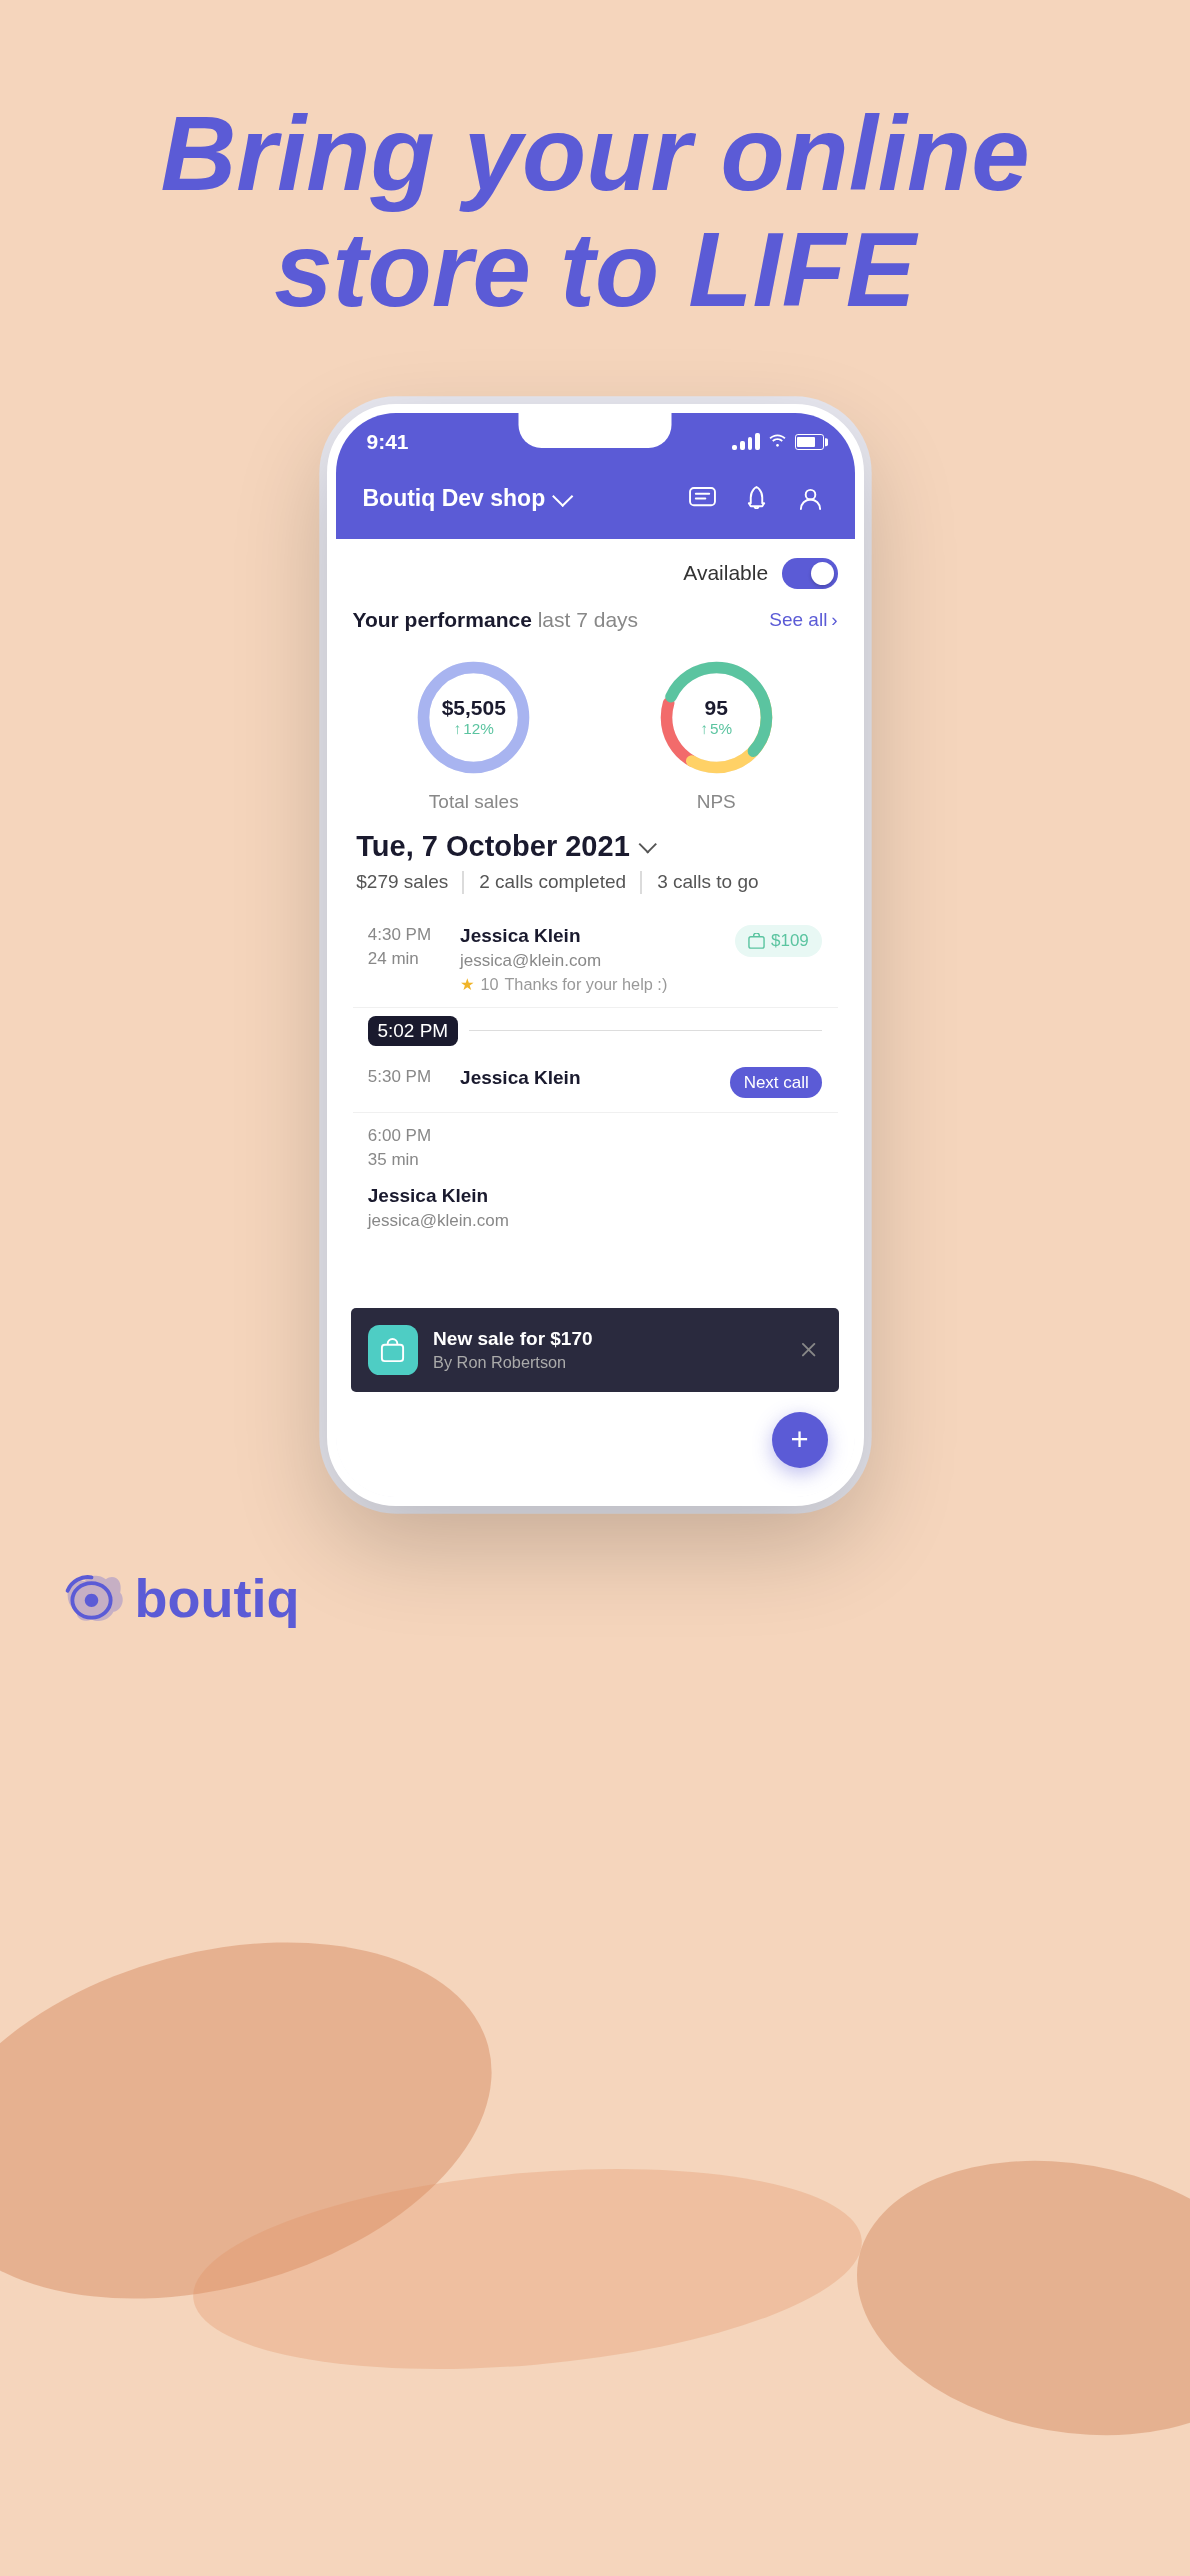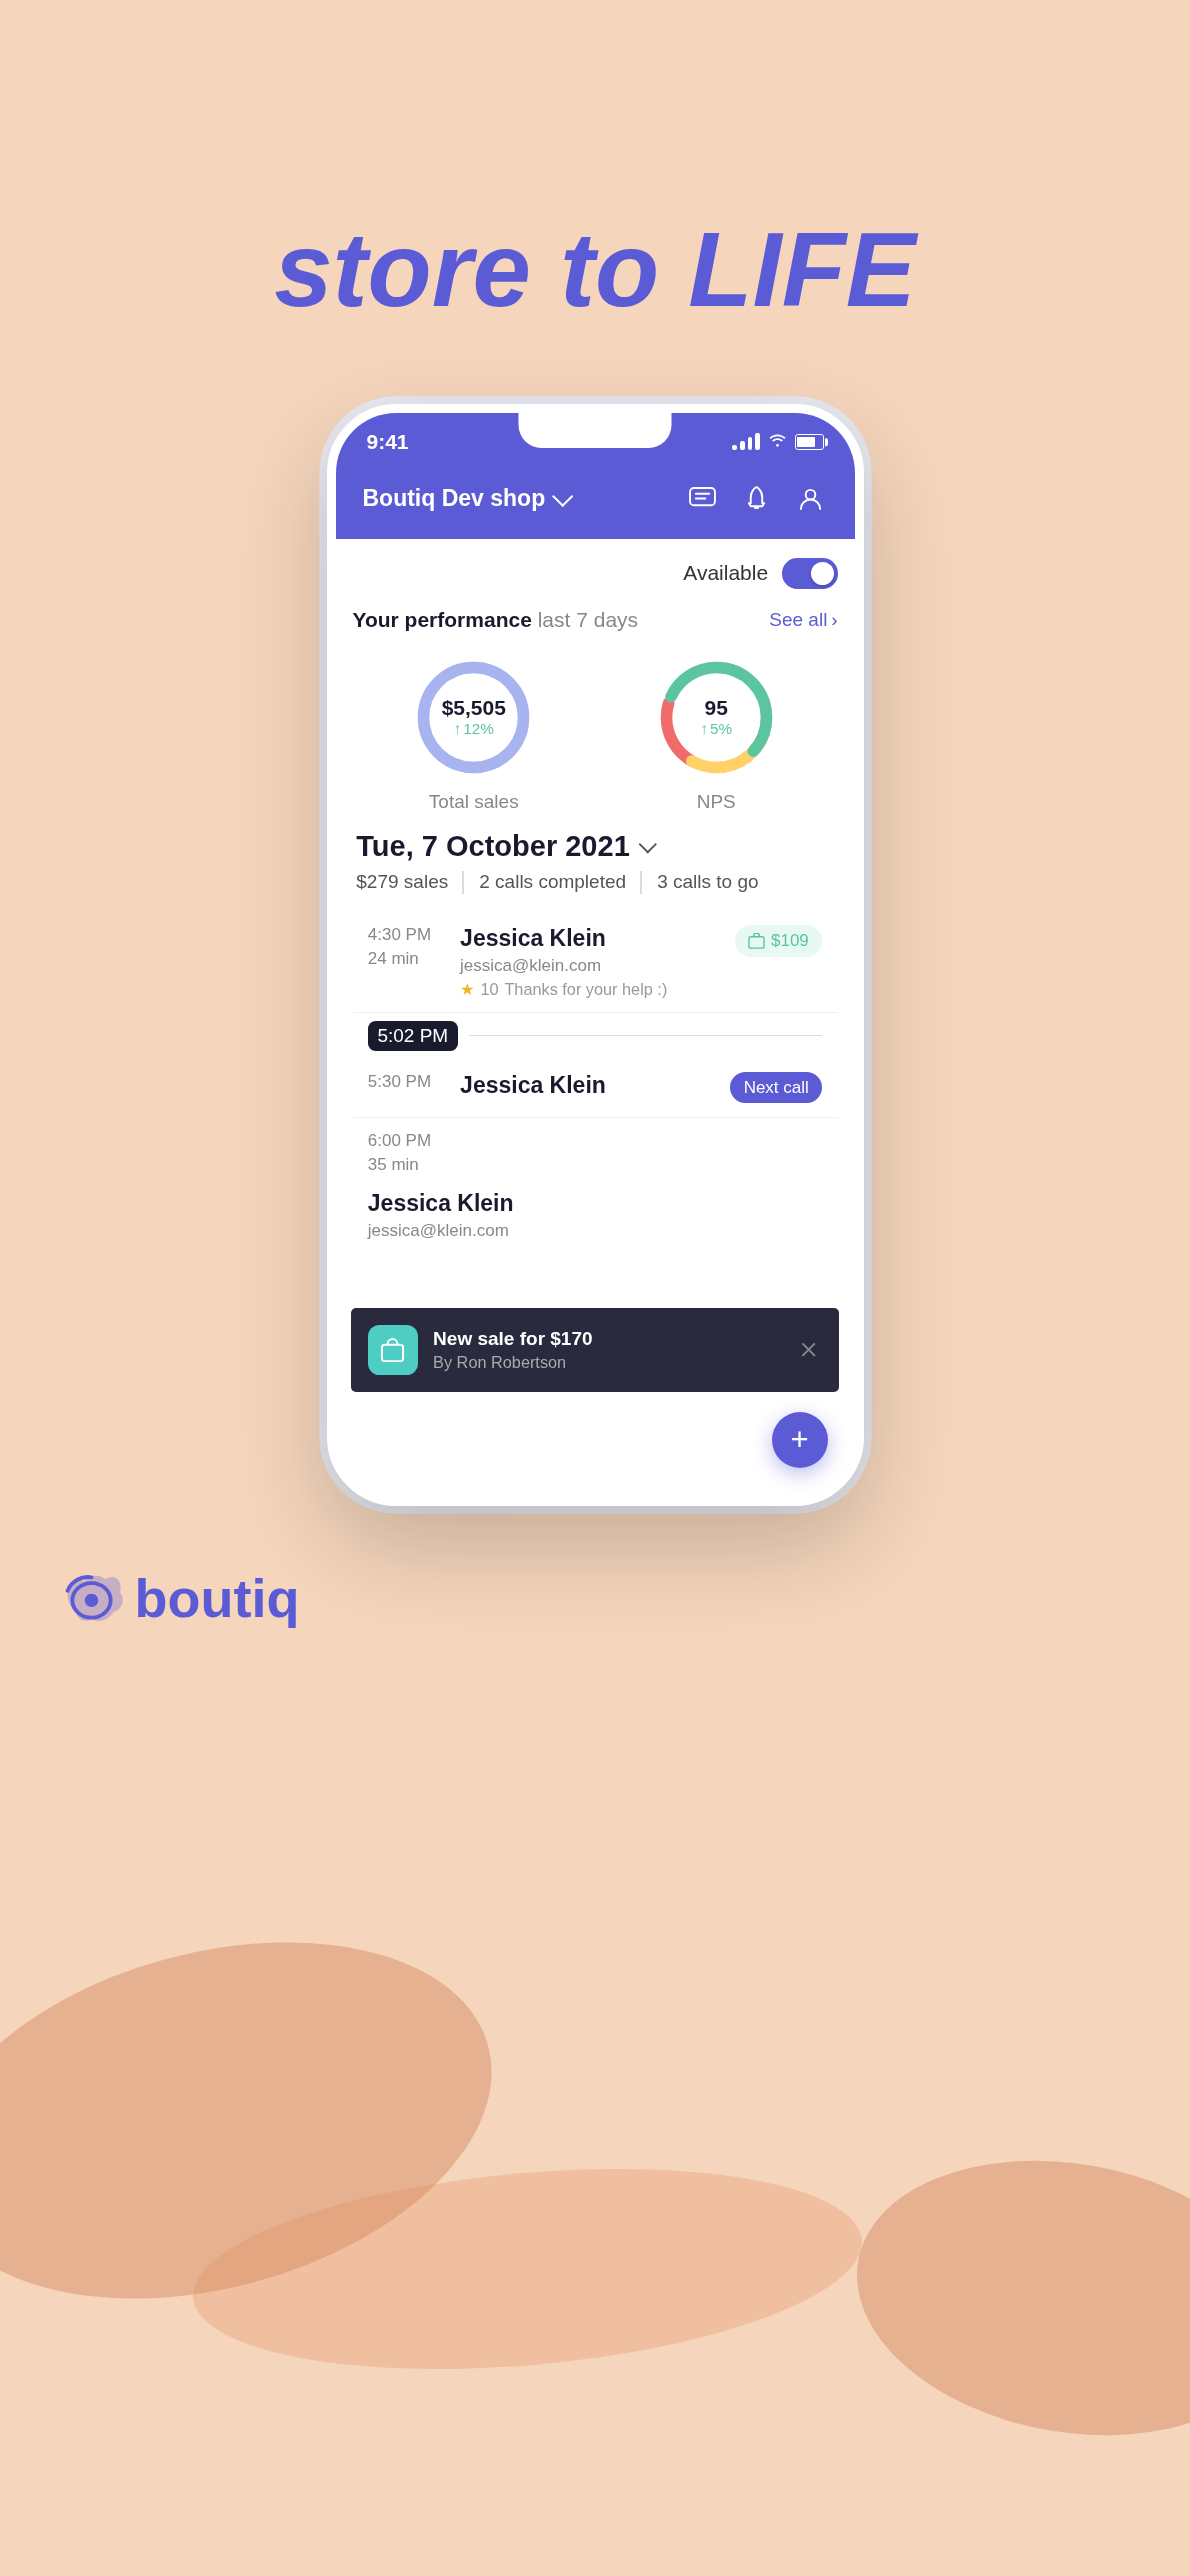--- a/index.html
+++ b/index.html
@@ -370,21 +370,21 @@
     .duration-text {
       font-size: 17px;
       color: #888;
     }
 
     .call-info {
       flex: 1;
     }
 
     .call-name {
-      font-size: 23px;
+      font-size: 19px;
       font-weight: 600;
       color: #1a1a2e;
       margin-bottom: 3.8px;
     }
 
     .call-email {
       font-size: 17px;
       color: #888;
       margin-bottom: 3.8px;
     }
@@ -592,21 +592,21 @@
   </style>
 </head>
 <body>
 
 <div class="bg-shape1"></div>
 <div class="bg-shape2"></div>
 <div class="bg-shape3"></div>
 
 <div class="hero-text">
   <h1>
-    <br>
+    <span>Bring your online</span><br>
     <span>store to LIFE</span>
   </h1>
 </div>
 
 <div class="phone-wrapper">
   <div class="phone">
     <div class="phone-notch"></div>
 
     <div class="status-bar">
       <span>9:41</span>

